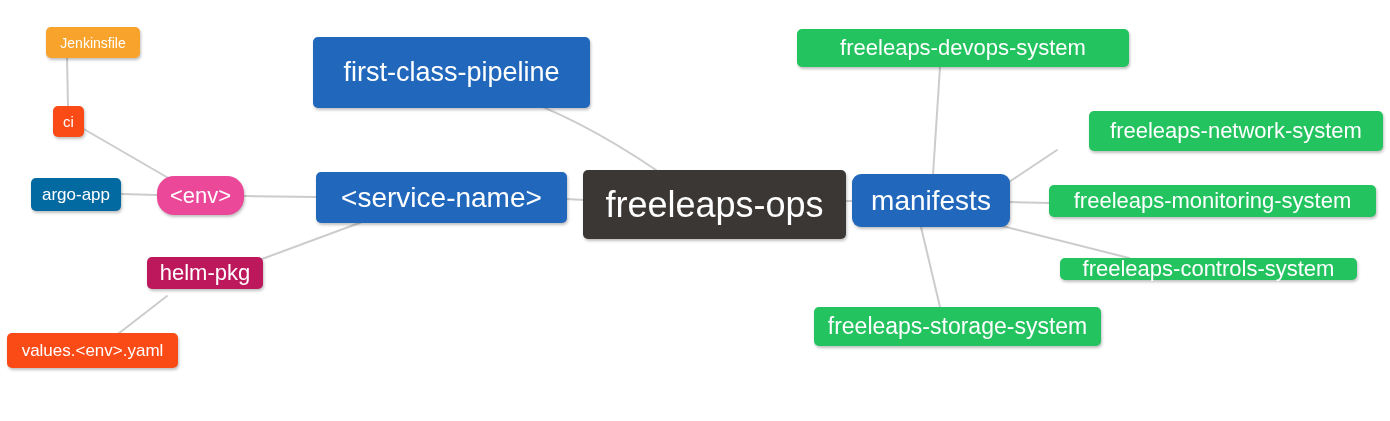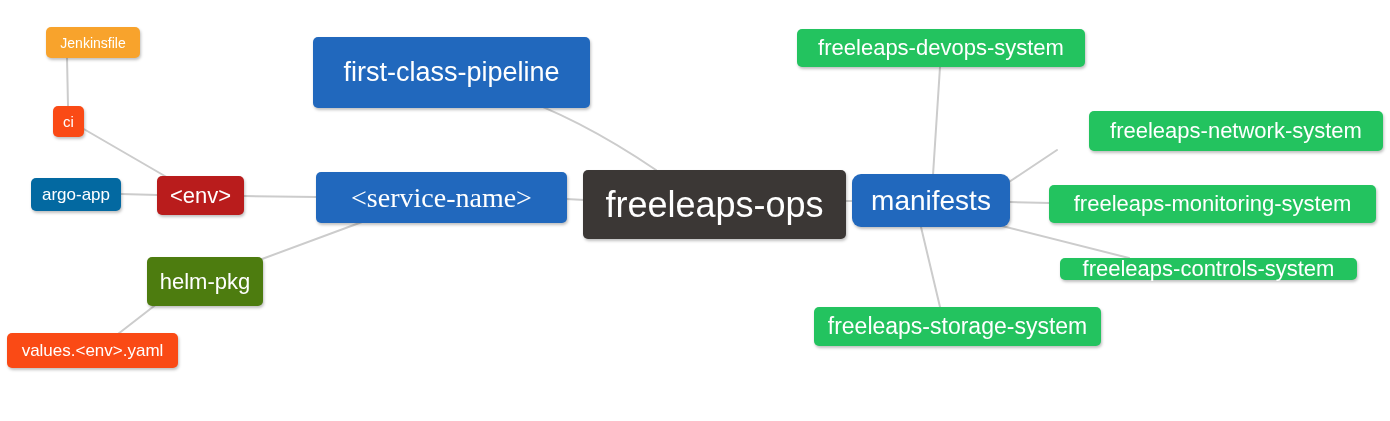--- a/index.html
+++ b/index.html
@@ -49,26 +49,26 @@
       <path d="M 933 175 L 940 67" stroke="#CCCCCC"></path>
       <path d="M 1009 182 L 1057 150" stroke="#CCCCCC"></path>
       <path d="M 1010 202 L 1050 203" stroke="#CCCCCC"></path>
       <path d="M 1002 226 L 1129 258" stroke="#CCCCCC"></path>
       <path d="M 921 227 L 940 307" stroke="#CCCCCC"></path>
     </svg>
   <div id="nodes">
       <div class="node" style="left: 20px; top: 27px; width: 94px; height: 31px; font-size: 14px; background: rgb(248, 163, 44); color: rgb(255, 255, 255); margin-left: 26px;">Jenkinsfile</div>
       <div class="node" style="left: 53px; top: 106px; width: 31px; height: 31px; font-size: 15px; background: rgb(250, 74, 21); color: rgb(255, 255, 255);">ci</div>
       <div class="node" style="left: 31px; top: 178px; width: 90px; height: 33px; font-size: 17px; background: #0369a1; color: rgb(255, 255, 255);">argo-app</div>
-      <div class="node" style="left: 157px; top: 176px; width: 87px; height: 39px; font-size: 22px; background: #b91c1c; color: rgb(255, 255, 255);">&lt;env&gt;</div>
-      <div class="node" style="left: 147px; top: 257px; width: 116px; height: 49px; font-size: 22px; background: #4d7c0f; color: rgb(255, 255, 255);">helm-pkg</div>
+      <div class="node" style="left: 157px; top: 176px; width: 87px; height: 39px; font-size: 22px; background: #ec4899; color: rgb(255, 255, 255); border-radius: 17px;">&lt;env&gt;</div>
+      <div class="node" style="left: 147px; top: 257px; width: 116px; height: 32px; font-size: 22px; background: #be185d; color: rgb(255, 255, 255);">helm-pkg</div>
       <div class="node" style="left: 7px; top: 333px; width: 171px; height: 35px; font-size: 17px; background: rgb(250, 74, 21); color: rgb(255, 255, 255); text-align: right;">values.&lt;env&gt;.yaml</div>
       <div class="node" style="left: 313px; top: 37px; width: 277px; height: 71px; font-size: 27px; background: rgb(33, 104, 189); color: rgb(255, 255, 255);">first-class-pipeline</div>
-      <div class="node" style="left: 316px; top: 172px; width: 251px; height: 51px; font-size: 28px; background: rgb(33, 104, 189); color: rgb(255, 255, 255); font-family: Liberation Serif, serif;">&lt;service-name&gt;</div>
+      <div class="node" style="left: 316px; top: 172px; width: 251px; height: 51px; font-size: 28px; background: rgb(33, 104, 189); color: rgb(255, 255, 255);">&lt;service-name&gt;</div>
       <div class="node" style="left: 583px; top: 170px; width: 263px; height: 69px; font-size: 36px; background: rgb(59, 55, 53); color: rgb(255, 255, 255);">freeleaps-ops</div>
       <div class="node" style="left: 852px; top: 174px; width: 158px; height: 53px; font-size: 28px; background: rgb(33, 104, 189); color: rgb(255, 255, 255); border-radius: 9px;">manifests</div>
-      <div class="node" style="left: 797px; top: 29px; width: 288px; height: 38px; font-size: 22px; background: rgb(35, 195, 95); color: rgb(255, 255, 255);">freeleaps-devops-system</div>
+      <div class="node" style="left: 797px; top: 29px; width: 332px; height: 38px; font-size: 22px; background: rgb(35, 195, 95); color: rgb(255, 255, 255);">freeleaps-devops-system</div>
       <div class="node" style="left: 1053px; top: 111px; width: 294px; height: 40px; font-size: 22px; background: rgb(35, 195, 95); color: rgb(255, 255, 255); margin-left: 36px;">freeleaps-network-system</div>
-      <div class="node" style="left: 1049px; top: 185px; width: 327px; height: 38px; font-size: 22px; background: rgb(35, 195, 95); color: rgb(255, 255, 255);">freeleaps-monitoring-system</div>
+      <div class="node" style="left: 1049px; top: 185px; width: 327px; height: 32px; font-size: 22px; background: rgb(35, 195, 95); color: rgb(255, 255, 255);">freeleaps-monitoring-system</div>
       <div class="node" style="left: 1060px; top: 258px; width: 297px; height: 22px; font-size: 22px; background: rgb(35, 195, 95); color: rgb(255, 255, 255);">freeleaps-controls-system</div>
       <div class="node" style="left: 814px; top: 307px; width: 287px; height: 39px; font-size: 23px; background: rgb(35, 195, 95); color: rgb(255, 255, 255);">freeleaps-storage-system</div>
     </div>
 </div>
 
 </body></html>

